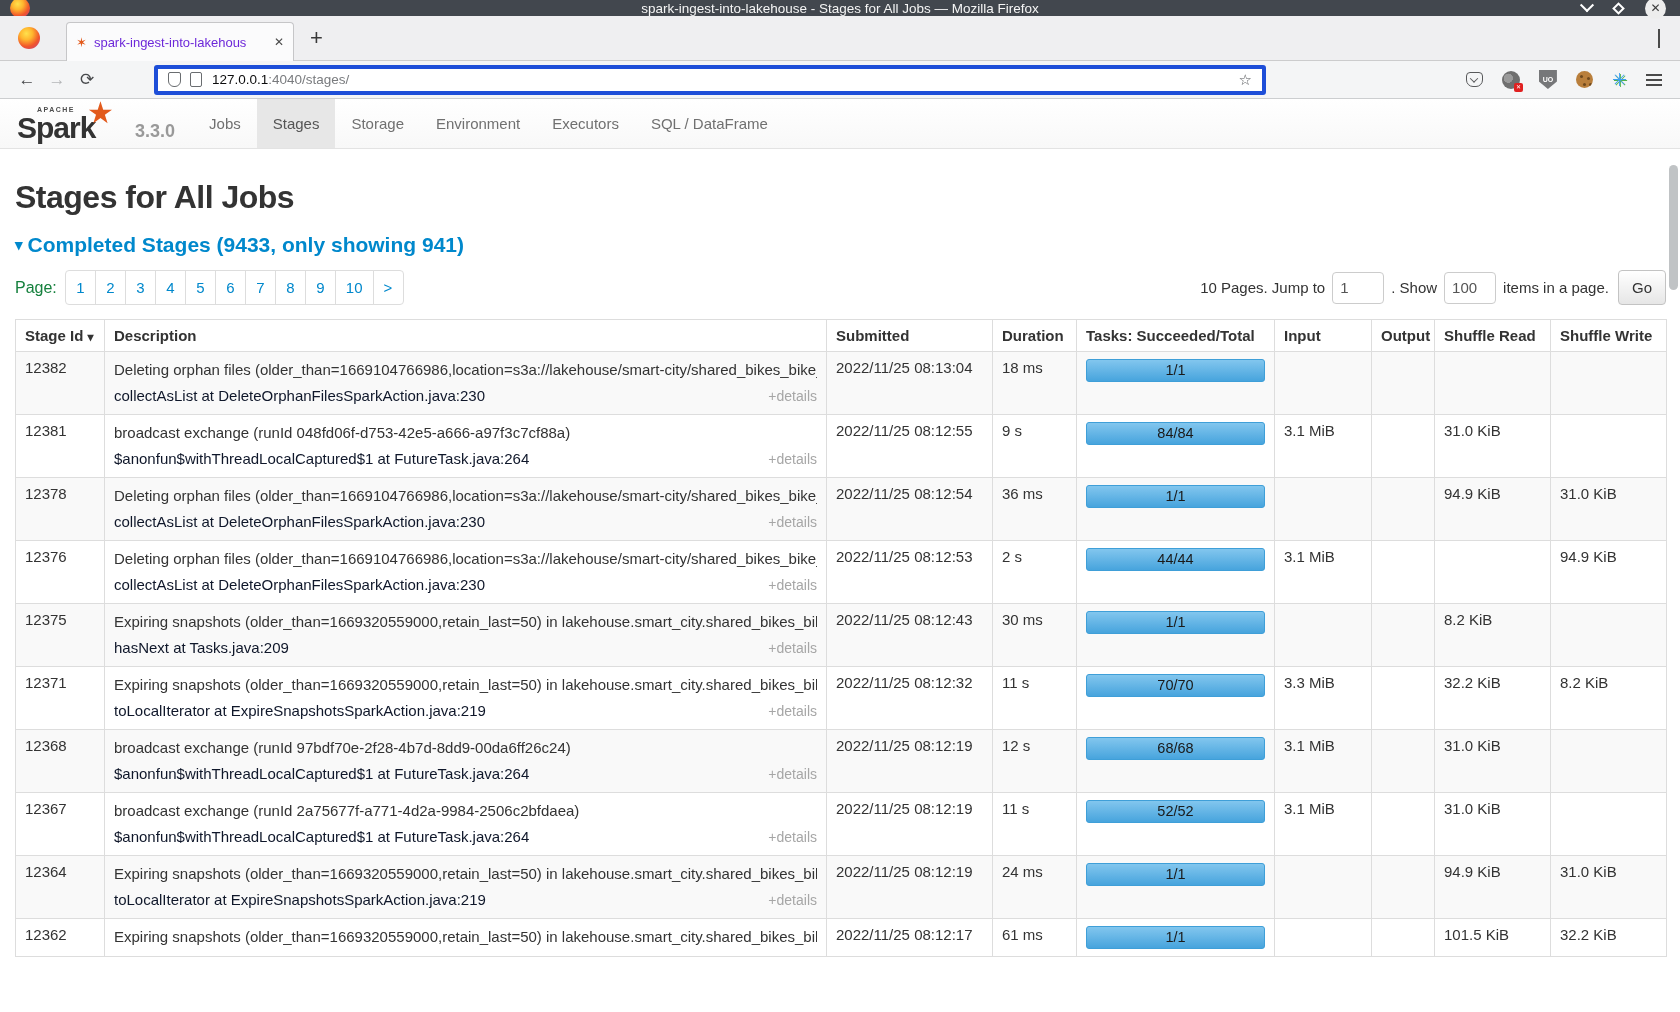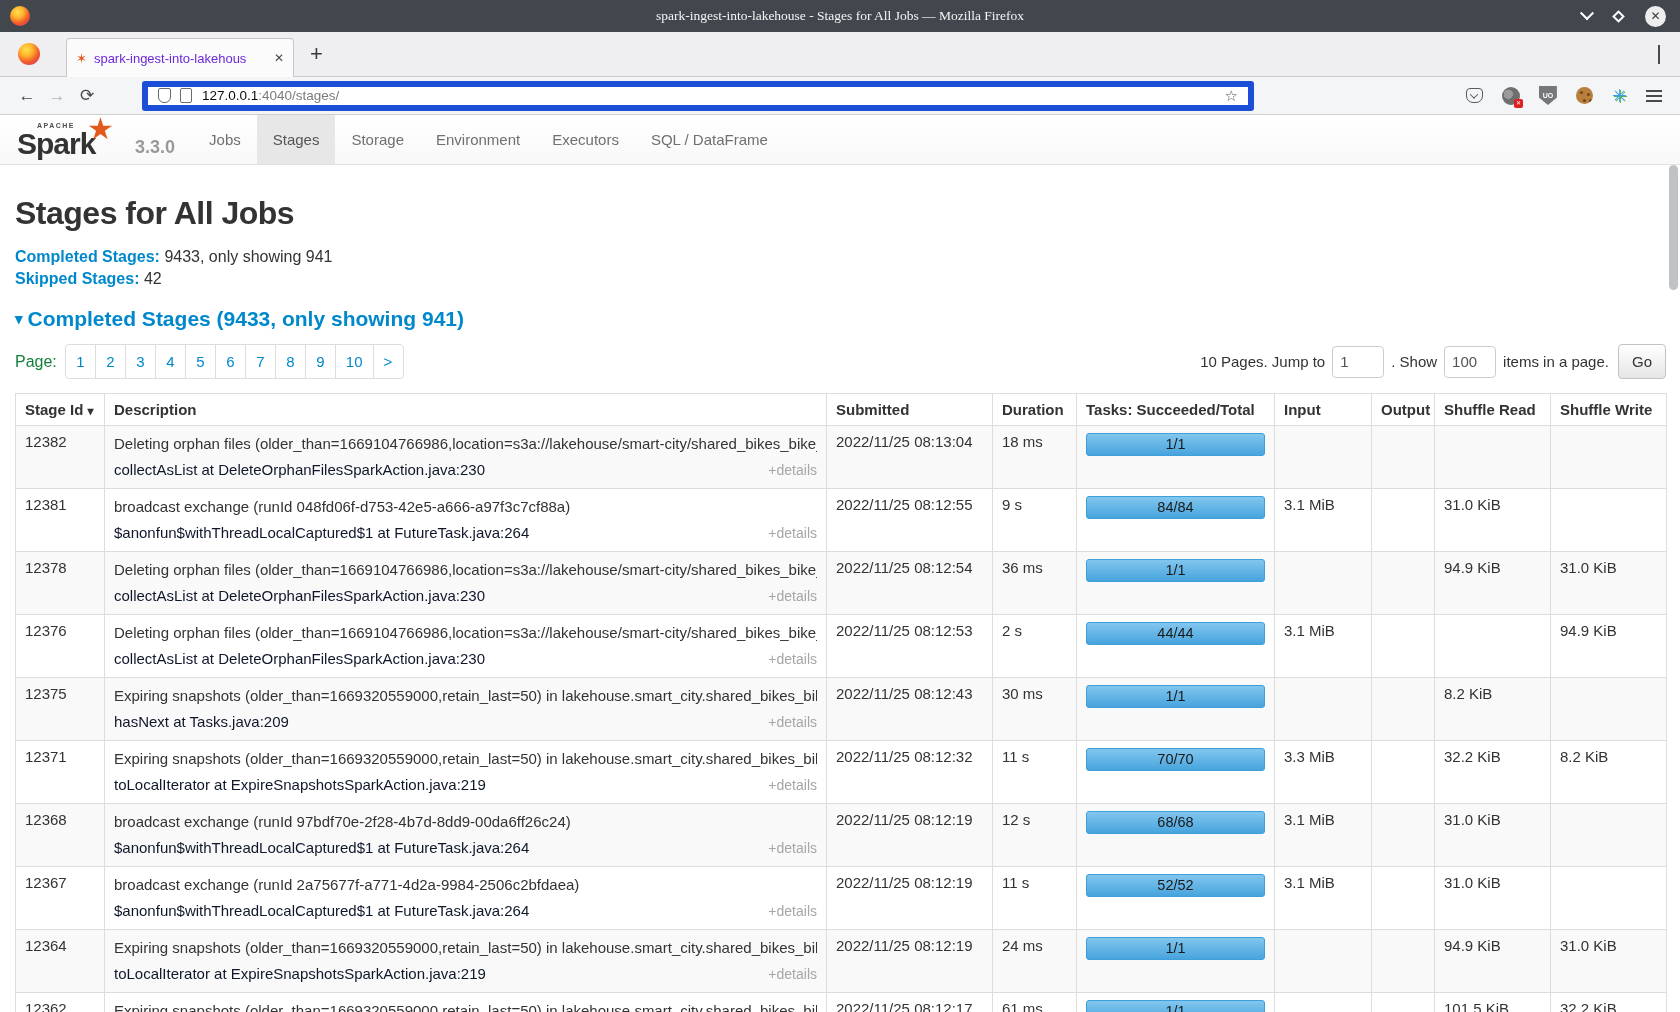--- a/index.html
+++ b/index.html
@@ -1,21 +1,21 @@
 <!DOCTYPE html>
 <html><head>
 <meta charset="utf-8">
 <style>
   * { box-sizing: border-box; margin: 0; padding: 0; }
   html,body { width:1680px; height:1012px; overflow:hidden; background:#fff;
     font-family:"Liberation Sans", sans-serif; }
 
   
-  .titlebar { height:32px; background:#42474e; display:flex; align-items:center;
-    position:relative; color:#f2f2f2;font-family:Liberation Serif, serif; }
+  .titlebar { height:16px; background:#42474e; display:flex; align-items:center;
+    position:relative; color:#f2f2f2; }
   .fx-logo { width:20px; height:20px; border-radius:50%; margin-left:10px;
     background: radial-gradient(circle at 38% 30%, #ffe14d 0%, #ffb62e 30%, #f1572a 62%, #c13b86 100%); }
   .window-title { position:absolute; left:0; right:0; text-align:center;
     font-size:13.5px; color:#f5f5f5; pointer-events:none; }
   .win-controls { margin-left:auto; display:flex; align-items:center; gap:22px;
     margin-right:14px; z-index:2; }
   .chev-down { width:10px; height:10px; border-right:2px solid #fff;
     border-bottom:2px solid #fff; transform:rotate(45deg) translate(-2px,-2px); }
   .diamond { width:9px; height:9px; border:2px solid #fff; transform:rotate(45deg); }
   .close-circle { width:21px; height:21px; border-radius:50%; background:#ededed;
@@ -35,22 +35,22 @@
   .newtab { font-size:22px; color:#3a3a3a; margin-left:16px; align-self:center; line-height:1; }
   .alltabs { margin-left:auto; margin-right:20px; align-self:center; }
   .alltabs .chev { width:9px; height:9px; border-right:2px solid #4a4a4a; border-bottom:2px solid #4a4a4a;
     transform:rotate(45deg); }
 
   
   .toolbar { height:38px; background:#f4f5f6; border-bottom:1px solid #ccced0;
     display:flex; align-items:center; padding:0 12px; }
   .nav-btn { width:30px; text-align:center; font-size:17px; color:#47494c; }
   .nav-btn.fwd { color:#b4b6b8; }
-  .urlbar { height:30px; width:1112px; margin-left:40px; margin-right:118px; background:#fff;
-    border:6px solid #1d4ed8; border-radius:3px; display:flex; align-items:center; padding:0 10px; }
+  .urlbar { height:30px; width:1112px; margin-left:52px; margin-right:118px; background:#fff;
+    border:4px solid #1d4ed8; border-radius:3px; display:flex; align-items:center; padding:0 10px; }
   .shield-icon { width:13px; height:15px; border:1.6px solid #6a6d70; border-radius:2px 2px 6px 6px; }
   .doc-icon { width:12px; height:15px; border:1.6px solid #6a6d70; border-radius:2px; margin-left:9px; }
   .url-text { margin-left:10px; font-size:13.5px; color:#0c0c0d; white-space:nowrap; }
   .url-text .dim { color:#797b7e; }
   .star { margin-left:auto; font-size:15px; color:#55575a; }
   .tb-icons { display:flex; align-items:center; gap:19px; margin-left:auto; margin-right:6px; }
   .pocket { width:17px; height:15px; border:1.8px solid #58595b; border-radius:4px 4px 7px 7px;
     display:flex; align-items:center; justify-content:center; }
   .pocket i { width:6px; height:6px; border-right:1.8px solid #58595b; border-bottom:1.8px solid #58595b;
     transform:rotate(45deg) translate(-1px,-1px); }
@@ -191,24 +191,20 @@
       <span class="navlink">Storage</span>
       <span class="navlink">Environment</span>
       <span class="navlink">Executors</span>
       <span class="navlink">SQL / DataFrame</span>
     </div>
 </div>
 
 <div class="content">
   <h2 class="page-title">Stages for All Jobs</h2>
 
-  <div class="stats">
-    <div><span class="stat-label">Completed Stages:</span> <span>9433, only showing 941</span></div>
-    <div><span class="stat-label">Skipped Stages:</span> <span>42</span></div>
-  </div>
 
   <div class="section-head">
     <span class="tri">▾</span><span>Completed Stages (9433, only showing 941)</span>
   </div>
 
   <div class="pagerow">
     <span class="page-label">Page:</span>
     <div class="pages" id="pages">
         <span class="pbtn">1</span>
         <span class="pbtn">2</span>

